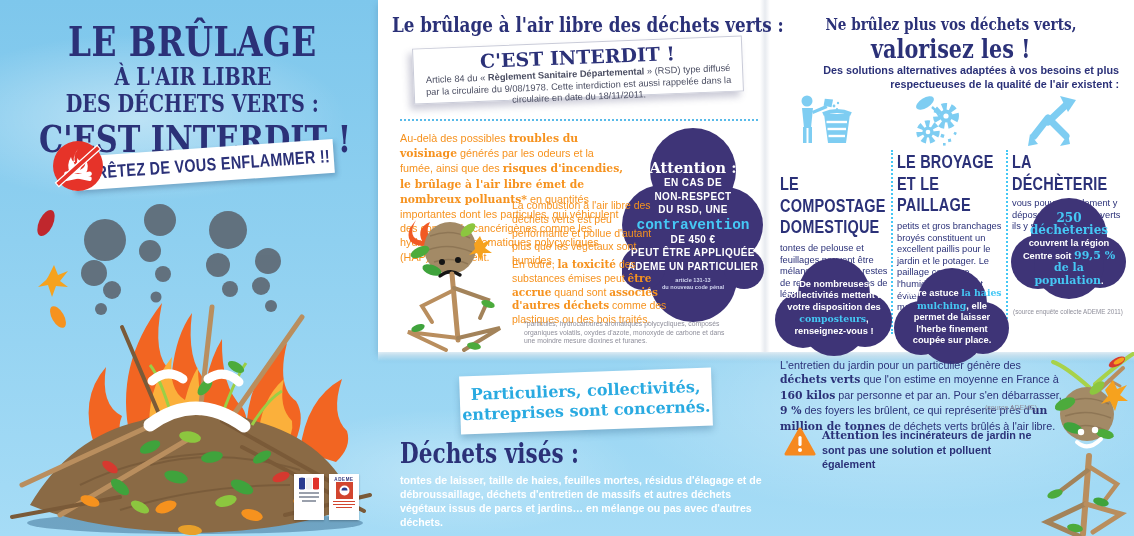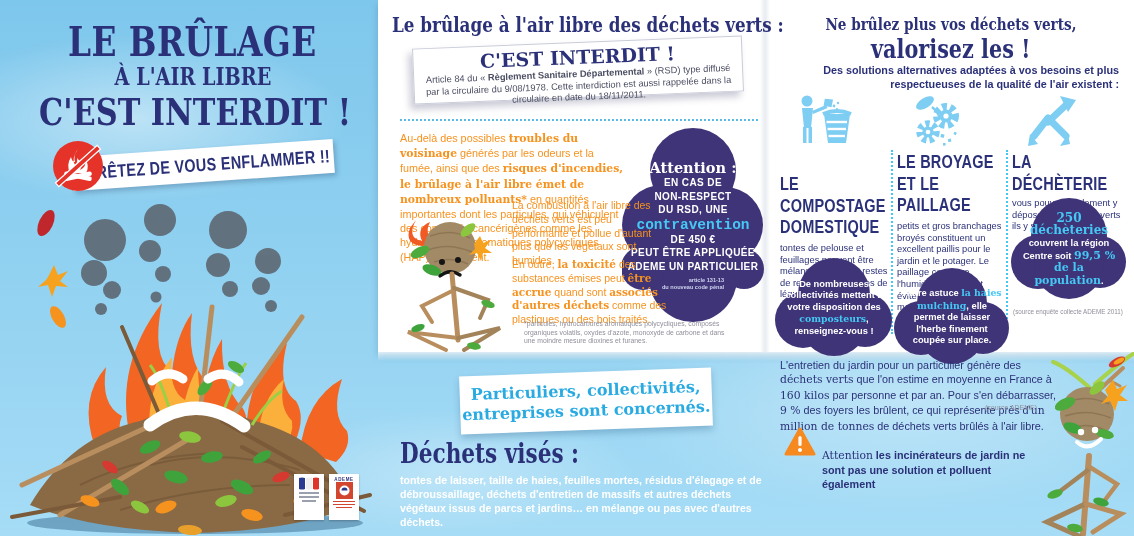--- a/index.html
+++ b/index.html
@@ -45,21 +45,21 @@
   .interdit-title{font-size:19px;color:#2b3178;line-height:22px;}
   .interdit-body{font-size:9.3px;line-height:11.5px;color:#4c4f63;padding:1px 9px 0 9px;}
   .dotline{left:400px;top:119px;width:358px;border-top:2px dotted #58bae9;}
   .m-para1{left:400px;top:131px;width:228px;font-size:10.8px;line-height:14.2px;color:#f6921e;}
   .b-or{font-family:"DejaVu Serif",serif;font-weight:bold;}
   .m-para2{left:512px;top:199px;width:150px;font-size:10.5px;line-height:13.8px;color:#f6921e;}
   .m-para3{left:512px;top:258px;width:158px;font-size:10.5px;line-height:13.8px;color:#f6921e;}
   .m-footnote{left:524px;top:320px;width:212px;font-size:6.8px;line-height:8.6px;color:#8f8f9b;}
   .att-bubble{left:622px;top:126px;width:142px;height:196px;}
   .att-text{position:absolute;inset:0;display:flex;flex-direction:column;align-items:center;
-        justify-content:center;text-align:right;color:#fff;padding-top:2px;}
+        justify-content:center;text-align:center;color:#fff;padding-top:2px;}
   .att-title{font-size:14.5px;line-height:17px;}
   .att-line{font-size:10px;font-weight:bold;line-height:13.5px;letter-spacing:.4px;}
   .att-hl{font-family:Liberation Mono, monospace;font-weight:bold;color:#45c8f5;font-size:14.5px;line-height:16px;}
   .att-note{font-size:5.6px;line-height:6.8px;font-weight:bold;margin-top:4px;color:#cfd3ee;}
   .concerned{left:460px;top:372px;width:252px;height:58px;background:#fff;transform:rotate(-2deg);
         box-shadow:0 4px 7px rgba(40,90,130,.3);display:flex;flex-direction:column;
         align-items:center;justify-content:center;text-align:center;}
   .concerned div{color:#29aae1;font-size:16px;line-height:20px;}
   .dv-heading{left:400px;top:438px;font-size:27px;color:#2b3178;}
   .dv-body{left:400px;top:473px;width:372px;font-size:10.6px;line-height:14px;color:#fff;font-weight:bold;}
@@ -71,36 +71,37 @@
   .col-sep{border-left:2px dotted #45c8f5;top:150px;height:184px;}
   .col-h{color:#2b3178;font-weight:bold;font-size:14.5px;line-height:17px;
         transform:scaleY(1.25);transform-origin:top left;letter-spacing:.2px;}
   .col-body{font-size:9.3px;line-height:11.6px;color:#2b3178;}
   .bub{position:absolute;}
   .bub-text{position:absolute;inset:0;display:flex;flex-direction:column;align-items:center;
         justify-content:center;text-align:center;color:#fff;font-size:9.3px;line-height:11.6px;font-weight:bold;}
   .bub-hl{font-family:"DejaVu Serif",serif;font-weight:bold;color:#45c8f5;}
   .col-src{font-size:6.3px;color:#8f8f9b;text-align:center;}
   .r-bottom-para{left:780px;top:358px;width:282px;font-size:10.8px;line-height:14.4px;color:#2b3178;}
-  .b-nv{font-family:"DejaVu Serif",serif;font-weight:normal;}
+  .b-nv{font-family:"DejaVu Serif",serif;font-weight:bold;}
   .r-src{left:985px;top:404px;font-size:7px;color:#8f8f9b;}
-  .warn-text{left:822px;top:448px;width:225px;font-size:10.8px;line-height:14px;color:#2b3178;font-weight:bold;}
+  .warn-text{left:822px;top:428px;width:225px;font-size:10.8px;line-height:14px;color:#2b3178;font-weight:bold;}
 </style>
 </head>
 <body>
 
 <div class="page">
 
   <div class="white-sheet"></div>
   <div class="fold"></div>
   <div class="fold-bottom"></div>
 
   <div class="abs l-title">
     <div class="slab l-t1"><span class="cond">LE BRÛLAGE</span></div>
     <div class="slab l-t2"><span class="cond">À L'AIR LIBRE</span></div>
+    <div class="slab l-t3"><span class="cond">DES DÉCHETS VERTS :</span></div>
     <div class="slab l-t4"><span class="cond">C'EST INTERDIT !</span></div>
   </div>
 
   <div class="abs banner">
     <span class="banner-text"><span class="cond">ARRÊTEZ DE VOUS ENFLAMMER !!</span></span>
   </div>
 
   <svg class="abs fire-ban" viewBox="0 0 52 52">
     <circle cx="26" cy="26" r="25" fill="#e63329"></circle>
     <path d="M26 9 Q19 19 23 25 Q26 23 25 18 Q32 24 28 30 Q35 27 33 19 Q38 26 34 33 L18 33 Q14 25 19 17 Q20 22 23 22 Q21 15 26 9 Z" fill="#fff"></path>

